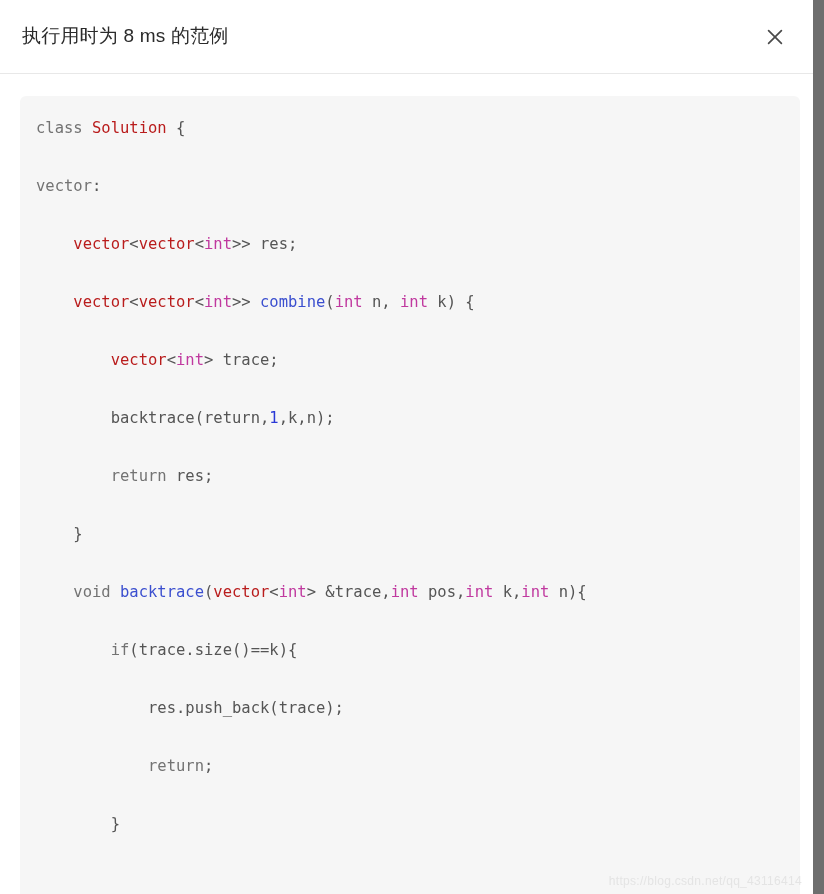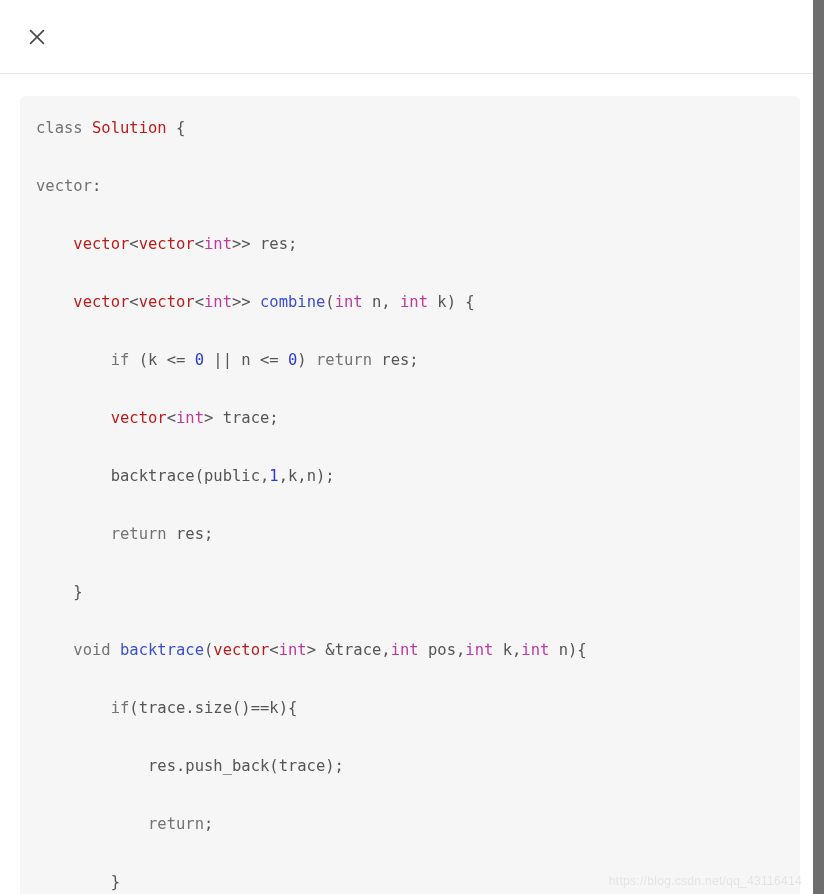--- a/index.html
+++ b/index.html
@@ -118,38 +118,38 @@
     height: 894px;
     background: #6e6e6e;
   }
 </style>
 </head>
 <body>
 
 <div class="app-window">
 
   <div class="modal-header">
+    <div class="modal-title">执行用时为 8 ms 的范例</div>
     <button class="close-button" aria-label="close">
       <span>
         <svg width="20" height="20" viewBox="0 0 20 20" aria-hidden="true">
           <path d="M3.6 3.6 L16.4 16.4 M16.4 3.6 L3.6 16.4" stroke="#4a4a4a" stroke-width="1.7" stroke-linecap="round" fill="none"></path>
         </svg>
       </span>
     </button>
   </div>
 
   <div class="code-panel-wrap">
     <div class="code-panel">
       <pre class="code-block"><code id="code-root"><span class="code-line"><span class="t-kw">class</span><span class="t-pl"> </span><span class="t-type">Solution</span><span class="t-pl"> {</span></span>
 <span class="code-line"><span class="t-kw">vector</span><span class="t-pl">:</span></span>
 <span class="code-line"><span class="t-pl">    </span><span class="t-type">vector</span><span class="t-pl">&lt;</span><span class="t-type">vector</span><span class="t-pl">&lt;</span><span class="t-ptype">int</span><span class="t-pl">&gt;&gt; res;</span></span>
 <span class="code-line"><span class="t-pl">    </span><span class="t-type">vector</span><span class="t-pl">&lt;</span><span class="t-type">vector</span><span class="t-pl">&lt;</span><span class="t-ptype">int</span><span class="t-pl">&gt;&gt; </span><span class="t-fn">combine</span><span class="t-pl">(</span><span class="t-ptype">int</span><span class="t-pl"> n, </span><span class="t-ptype">int</span><span class="t-pl"> k) {</span></span>
-<span class="code-line"><span class="t-pl">        </span><span class="t-kw">if</span><span class="t-pl"> (k &lt;= </span><span class="t-num">0</span><span class="t-pl"> || n &lt;= </span><span class="t-num">0</span><span class="t-pl">) </span><span class="t-kw">return</span><span class="t-pl"> res;</span></span>
 <span class="code-line"><span class="t-pl">        </span><span class="t-type">vector</span><span class="t-pl">&lt;</span><span class="t-ptype">int</span><span class="t-pl">&gt; trace;</span></span>
-<span class="code-line"><span class="t-pl">        backtrace(public,</span><span class="t-num">1</span><span class="t-pl">,k,n);</span></span>
+<span class="code-line"><span class="t-pl">        backtrace(return,</span><span class="t-num">1</span><span class="t-pl">,k,n);</span></span>
 <span class="code-line"><span class="t-pl">        </span><span class="t-kw">return</span><span class="t-pl"> res;</span></span>
 <span class="code-line"><span class="t-pl">    }</span></span>
 <span class="code-line"><span class="t-pl">    </span><span class="t-kw">void</span><span class="t-pl"> </span><span class="t-fn">backtrace</span><span class="t-pl">(</span><span class="t-type">vector</span><span class="t-pl">&lt;</span><span class="t-ptype">int</span><span class="t-pl">&gt; &amp;trace,</span><span class="t-ptype">int</span><span class="t-pl"> pos,</span><span class="t-ptype">int</span><span class="t-pl"> k,</span><span class="t-ptype">int</span><span class="t-pl"> n){</span></span>
 <span class="code-line"><span class="t-pl">        </span><span class="t-kw">if</span><span class="t-pl">(trace.size()==k){</span></span>
 <span class="code-line"><span class="t-pl">            res.push_back(trace);</span></span>
 <span class="code-line"><span class="t-pl">            </span><span class="t-kw">return</span><span class="t-pl">;</span></span>
 <span class="code-line"><span class="t-pl">        }</span></span>
 
 
 

